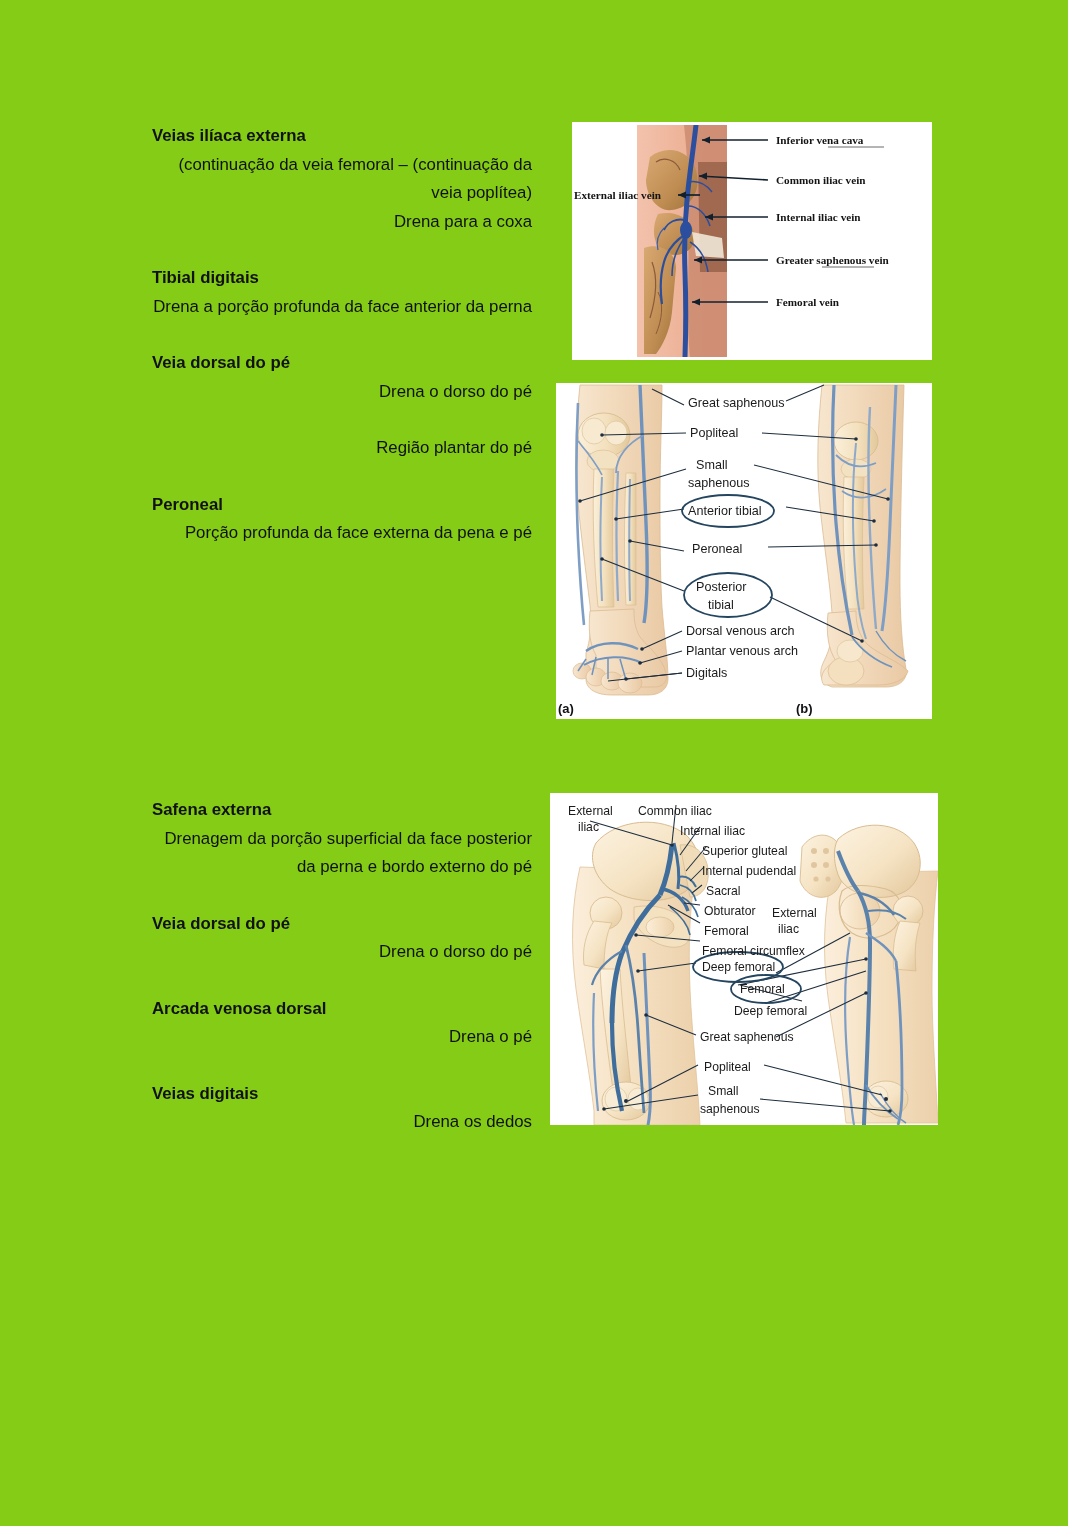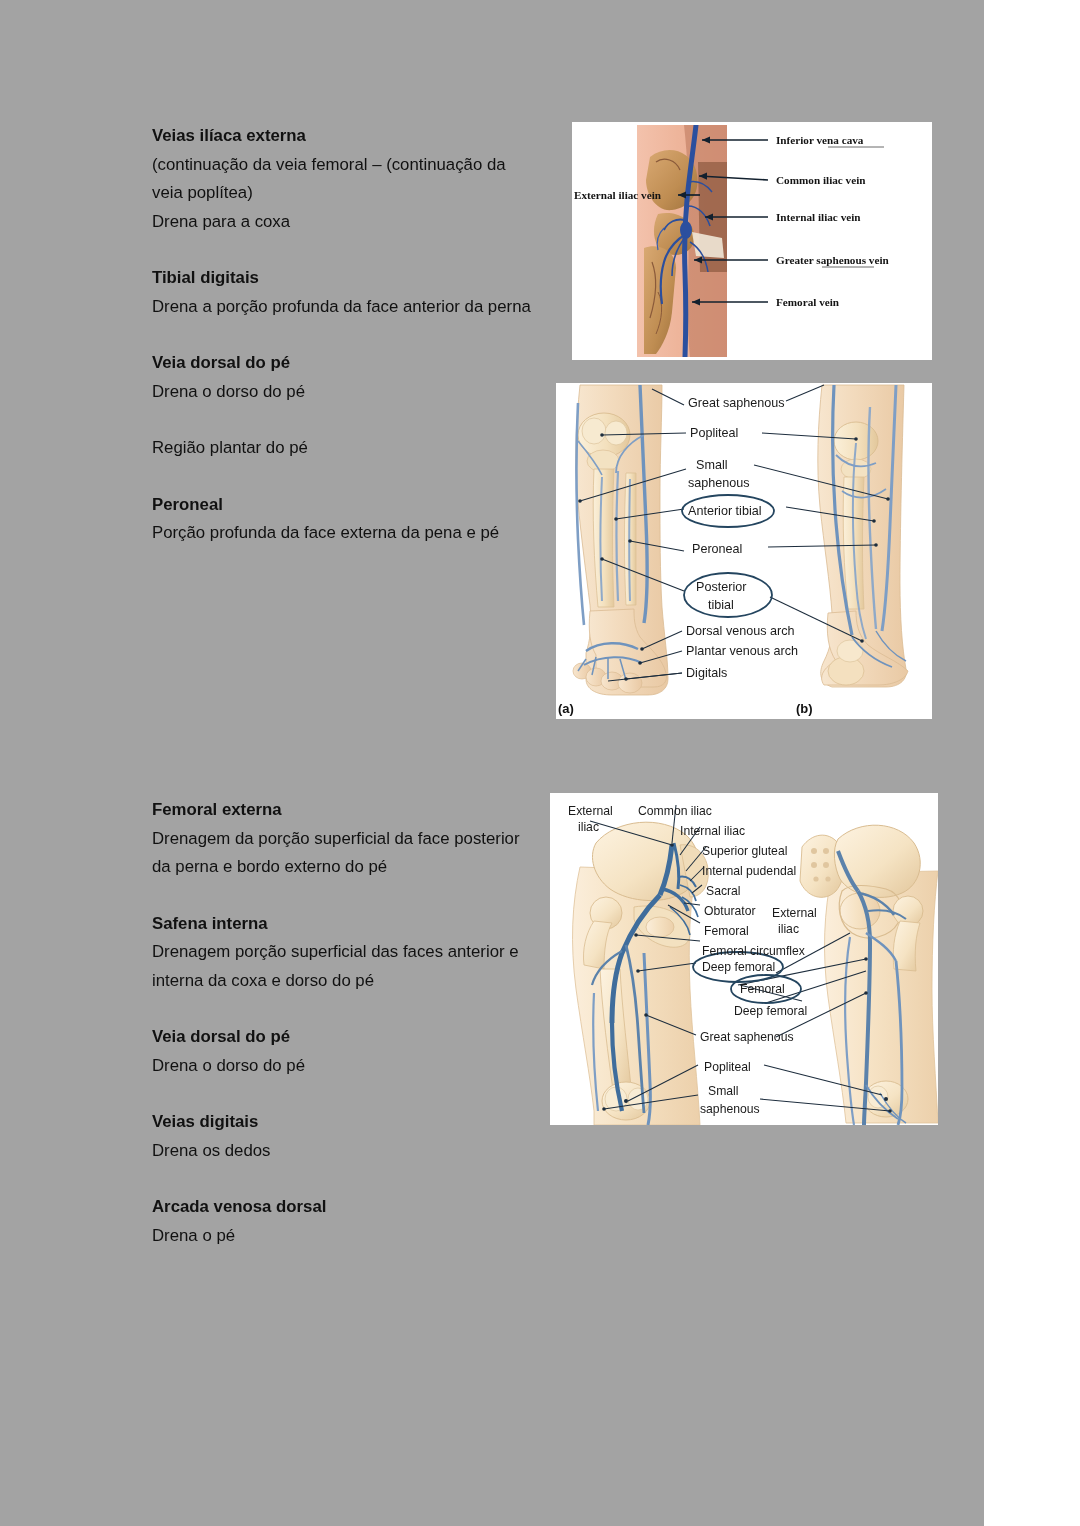--- a/index.html
+++ b/index.html
@@ -11,44 +11,44 @@
     width: 1080px;
     height: 1526px;
     position: relative;
     font-family: "Liberation Sans", sans-serif;
     color: #000000;
     overflow: hidden;
   }
   .page {
     position: absolute;
     left: 0; top: 0;
-    width: 984px;
+    width: 1068px;
     height: 1526px;
-    background: #a3a3a3;
+    background: #84cc16;
   }
 
   
   .text-col {
     position: absolute;
     left: 152px;
     width: 380px;
     font-size: 16.8px;
     line-height: 28.5px;
     color: #111111;
   }
   .text-col.block-one { top: 122px; }
   .text-col.block-two { top: 796px; }
 
   .entry { margin: 0 0 28px 0; }
   .entry:last-child { margin-bottom: 0; }
   .entry .term {
     font-weight: bold;
     display: block;
   }
-  .entry .desc { display: block; }
+  .entry .desc { display: block; text-align: right; }
   .entry .desc b { font-weight: normal; }
   .entry.inline-term .term { display: inline; }
 
   
   .figure {
     position: absolute;
     background: #ffffff;
   }
   #figure-1 { left: 572px; top: 122px;  width: 360px; height: 238px; }
   #figure-2 { left: 556px; top: 383px;  width: 376px; height: 336px; }
@@ -115,42 +115,38 @@
     <p class="entry">
       <span class="term">Peroneal</span>
       <span class="desc">Porção profunda da face externa da pena e pé</span>
     </p>
 
   </div>
 
   <div class="text-col block-two">
 
     <p class="entry">
-      <span class="term">Femoral externa</span>
+      <span class="term">Safena externa</span>
       <span class="desc"><b>Drenagem</b> da porção superficial da face posterior da perna e bordo externo do pé</span>
     </p>
 
-    <p class="entry">
-      <span class="term">Safena interna</span>
-      <span class="desc"><b>Drenagem</b> porção superficial das faces anterior e interna da coxa e dorso do pé</span>
-    </p>
 
     <p class="entry">
       <span class="term">Veia dorsal do pé</span>
       <span class="desc"><b>Drena</b> o dorso do pé</span>
     </p>
 
     <p class="entry">
+      <span class="term">Arcada venosa dorsal</span>
+      <span class="desc"><b>Drena</b> o pé</span>
+    </p>
+
+    <p class="entry">
       <span class="term">Veias digitais</span>
       <span class="desc"><b>Drena</b> os dedos</span>
-    </p>
-
-    <p class="entry">
-      <span class="term">Arcada venosa dorsal</span>
-      <span class="desc"><b>Drena</b> o pé</span>
     </p>
 
   </div>
 
   <div class="figure" id="figure-1">
     <svg viewBox="0 0 360 238" xmlns="http://www.w3.org/2000/svg">
       <defs>
         <linearGradient id="skin1" x1="0" y1="0" x2="1" y2="0">
           <stop offset="0%" stop-color="#f3c2ac"></stop>
           <stop offset="45%" stop-color="#eeb59b"></stop>

